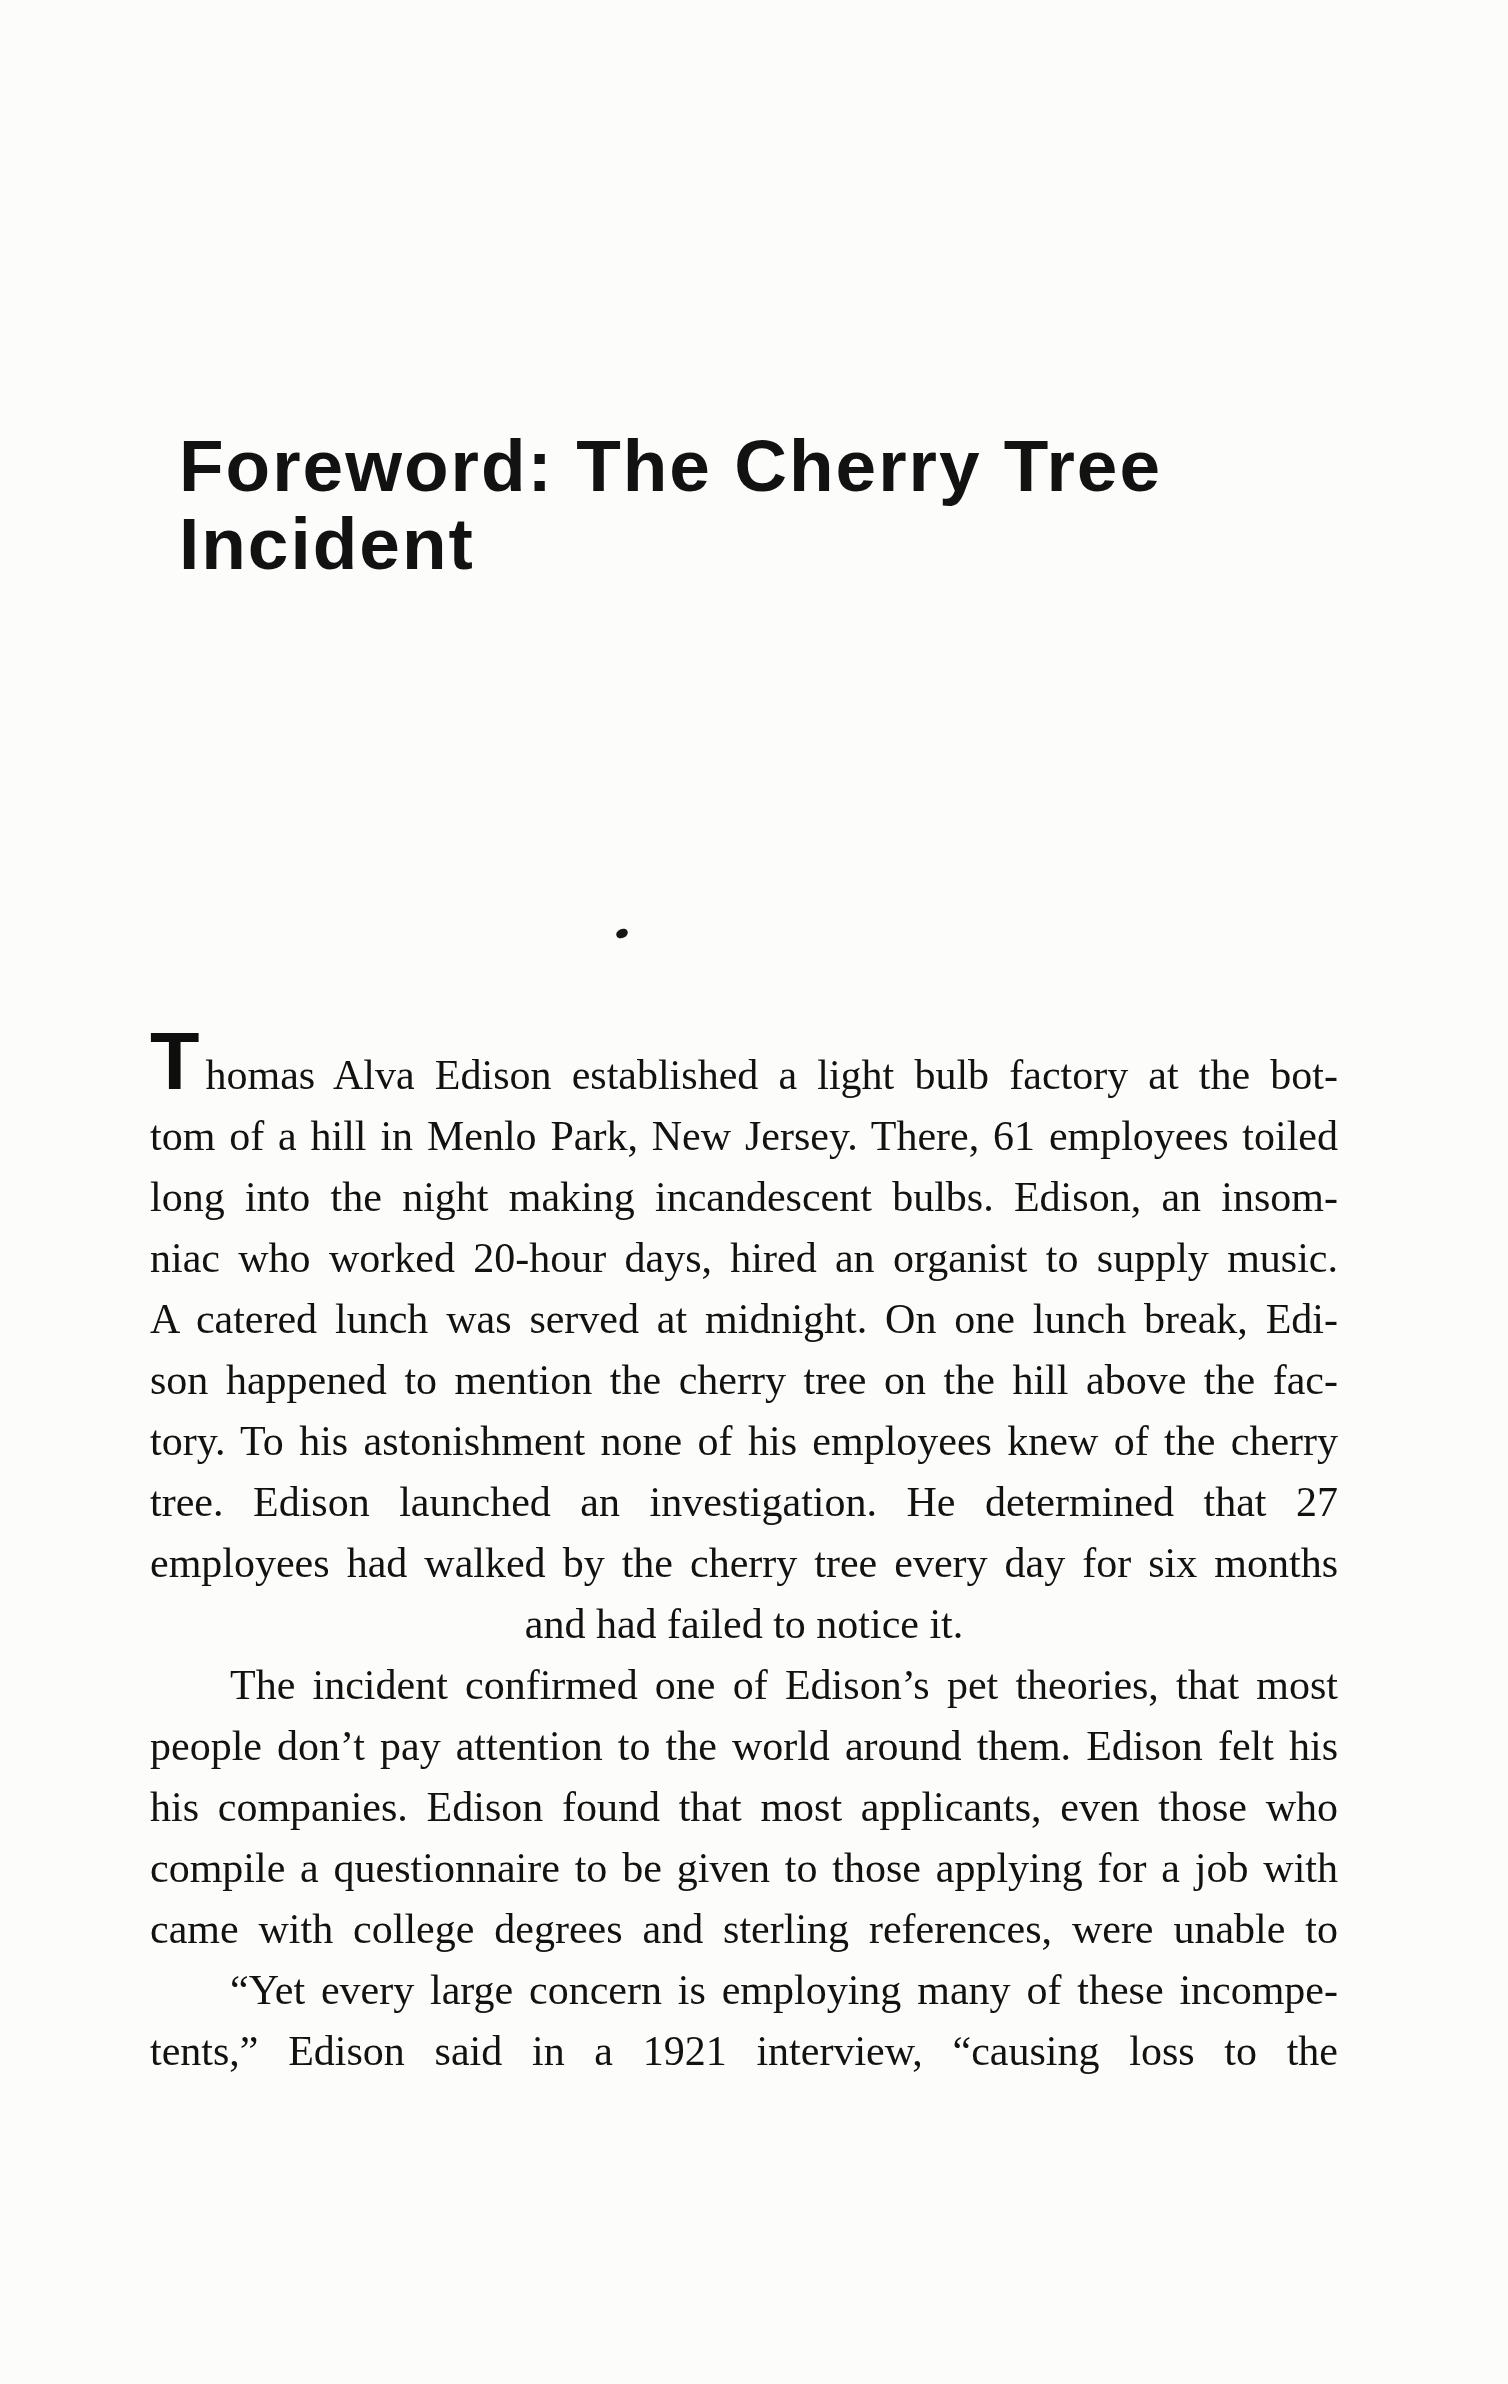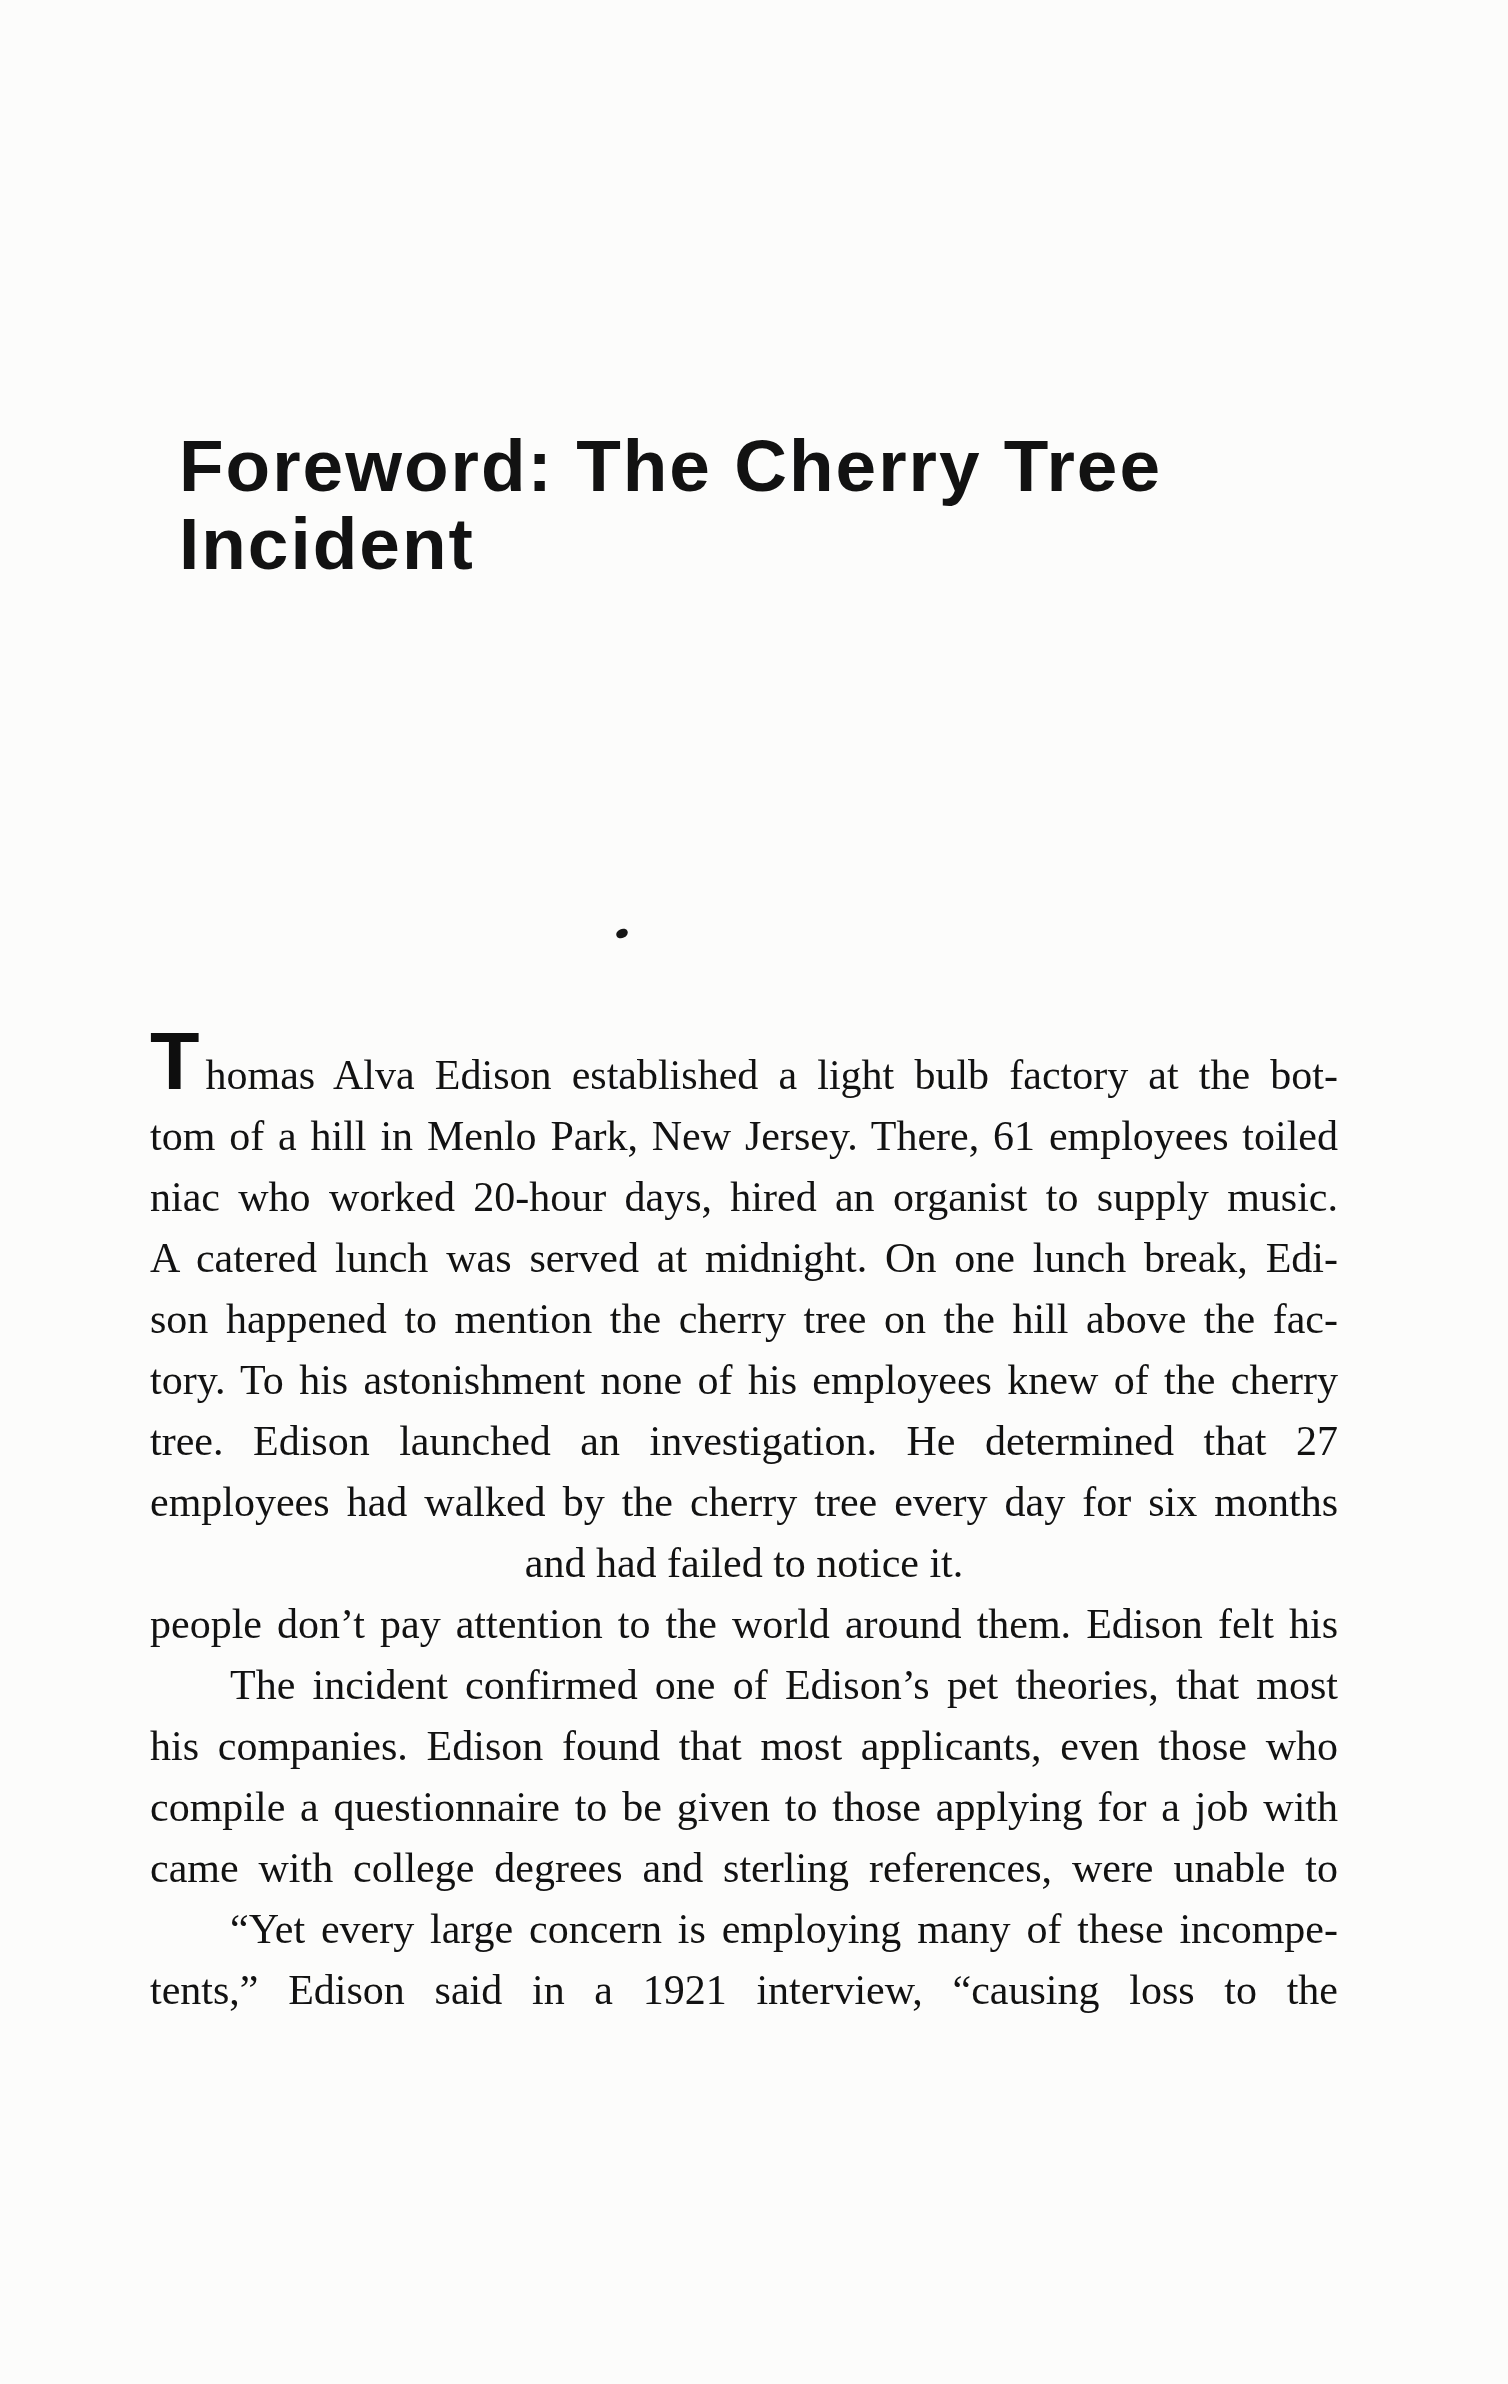--- a/index.html
+++ b/index.html
@@ -85,29 +85,30 @@
   <h1 class="chapter-title" style="margin:16px;">
     <div>Foreword: The Cherry Tree</div>
     <div>Incident</div>
   </h1>
 
   <div class="ink-speck"></div>
 
   <div class="body-text">
       <div class="line just"><span class="dropcap">T</span><span>homas Alva Edison established a light bulb factory at the bot-</span></div>
       <div class="line just"><span>tom of a hill in Menlo Park, New Jersey. There, 61 employees toiled</span></div>
+      <div class="line just"><span>long into the night making incandescent bulbs. Edison, an insom-</span></div>
       <div class="line just"><span>niac who worked 20-hour days, hired an organist to supply music.</span></div>
       <div class="line just"><span>A catered lunch was served at midnight. On one lunch break, Edi-</span></div>
       <div class="line just"><span>son happened to mention the cherry tree on the hill above the fac-</span></div>
       <div class="line just"><span>tory. To his astonishment none of his employees knew of the cherry</span></div>
       <div class="line just"><span>tree. Edison launched an investigation. He determined that 27</span></div>
       <div class="line just"><span>employees had walked by the cherry tree every day for six months</span></div>
       <div class="line"><span>and had failed to notice it.</span></div>
+      <div class="line just indent"><span>The incident confirmed one of Edison’s pet theories, that most</span></div>
       <div class="line just"><span>people don’t pay attention to the world around them. Edison felt his</span></div>
-      <div class="line just indent"><span>The incident confirmed one of Edison’s pet theories, that most</span></div>
       <div class="line just"><span>his companies. Edison found that most applicants, even those who</span></div>
       <div class="line just"><span>compile a questionnaire to be given to those applying for a job with</span></div>
       <div class="line just"><span>came with college degrees and sterling references, were unable to</span></div>
       <div class="line just indent"><span>“Yet every large concern is employing many of these incompe-</span></div>
       <div class="line just"><span>tents,” Edison said in a 1921 interview, “causing loss to the</span></div>
     </div>
 
 </div>
 
 </body></html>

